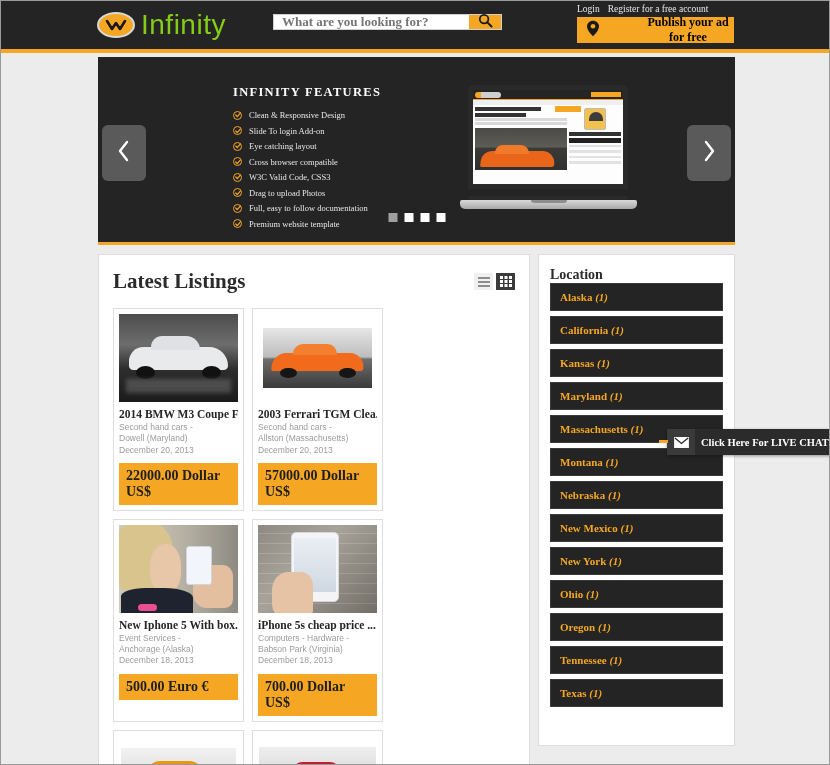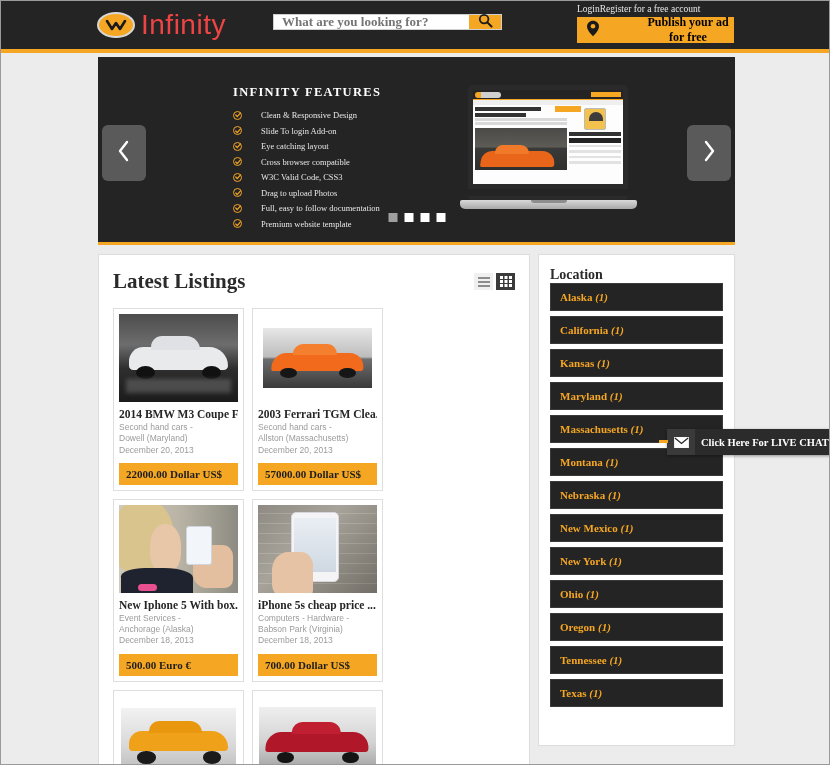--- a/index.html
+++ b/index.html
@@ -34,21 +34,21 @@
   .logo-mark {
     width: 38px; height: 26px;
     border-radius: 50%;
     background: #f5a623;
     border: 2px solid #d8d8d8;
     display: flex; align-items: center; justify-content: center;
     position: relative;
   }
   .logo-mark svg { display:block; }
   .logo-text {
-    color: #ef4444;
+    color: #84cc16;
     font-size: 28px;
     letter-spacing: 0.5px;
     font-family: "Liberation Sans", sans-serif;
     font-weight: 300;
   }
 
   .search-box {
     position: absolute;
     left: 272px; top: 13px;
     width: 229px; height: 16px;
@@ -72,21 +72,21 @@
     border: none;
     cursor: pointer;
     display: flex; align-items: center; justify-content: center;
   }
 
   .acct-links {
     position: absolute;
     left: 576px; top: 3px;
     font-size: 9.5px;
     color: #e8e8e8;
-    display: flex; 
+    display: flex; gap: 8px;
   }
   .acct-links a { color: #e8e8e8; text-decoration: none; cursor: pointer; }
 
   .publish-btn {
     position: absolute;
     left: 576px; top: 16px;
     width: 157px; height: 26px;
     background: #f5a623;
     display: flex; align-items: center;
     gap: 5px;
@@ -116,21 +116,21 @@
     color: #ffffff;
     font-size: 12.5px;
     letter-spacing: 1.3px;
     font-weight: bold;
     margin-bottom: 10px;
     font-family: "Liberation Serif", serif;
   }
   .features ul { list-style: none; }
   .features li {
     display: flex; align-items: center;
-    gap: 19px;
+    gap: 7px;
     margin-bottom: 5.5px;
     color: #e6e6e6;
     font-size: 8.5px;
   }
   .tick {
     width: 9px; height: 9px;
     border-radius: 50%;
     border: 1px solid #f5a623;
     display: flex; align-items: center; justify-content: center;
     flex: none;
@@ -265,21 +265,21 @@
   }
   .card-meta {
     font-size: 8.5px; color: #9b9b9b; line-height: 1.33;
     margin-top: 2px;
     font-family: Liberation Sans, sans-serif;
   }
   .card-price {
     margin-top: 7px;
     background: #f5a623;
     color: #1e1e1e;
-    font-size: 11px; font-weight: bold;
+    font-size: 14px; font-weight: bold;
     padding: 5px 7px;
     font-family: "Liberation Serif", serif;
   }
 
   
   .ph { width:100%; height:100%; position:relative; overflow:hidden; }
   .ph-bmw { background: linear-gradient(180deg,#4d4d4d 0%,#6d6d6d 35%,#2e2e2e 62%,#1b1b1b 100%); }
   .ph-bmw .body { position:absolute; left:8%; top:38%; width:84%; height:26%; background:#e9eaec; border-radius:20px 26px 6px 6px; }
   .ph-bmw .body:before{content:"";position:absolute;left:22%;top:-48%;width:50%;height:60%;background:#dfe1e4;border-radius:16px 20px 0 0;}
   .ph-bmw .w1,.ph-bmw .w2{position:absolute;bottom:26%;width:16%;height:15%;background:#111;border-radius:50%;}

